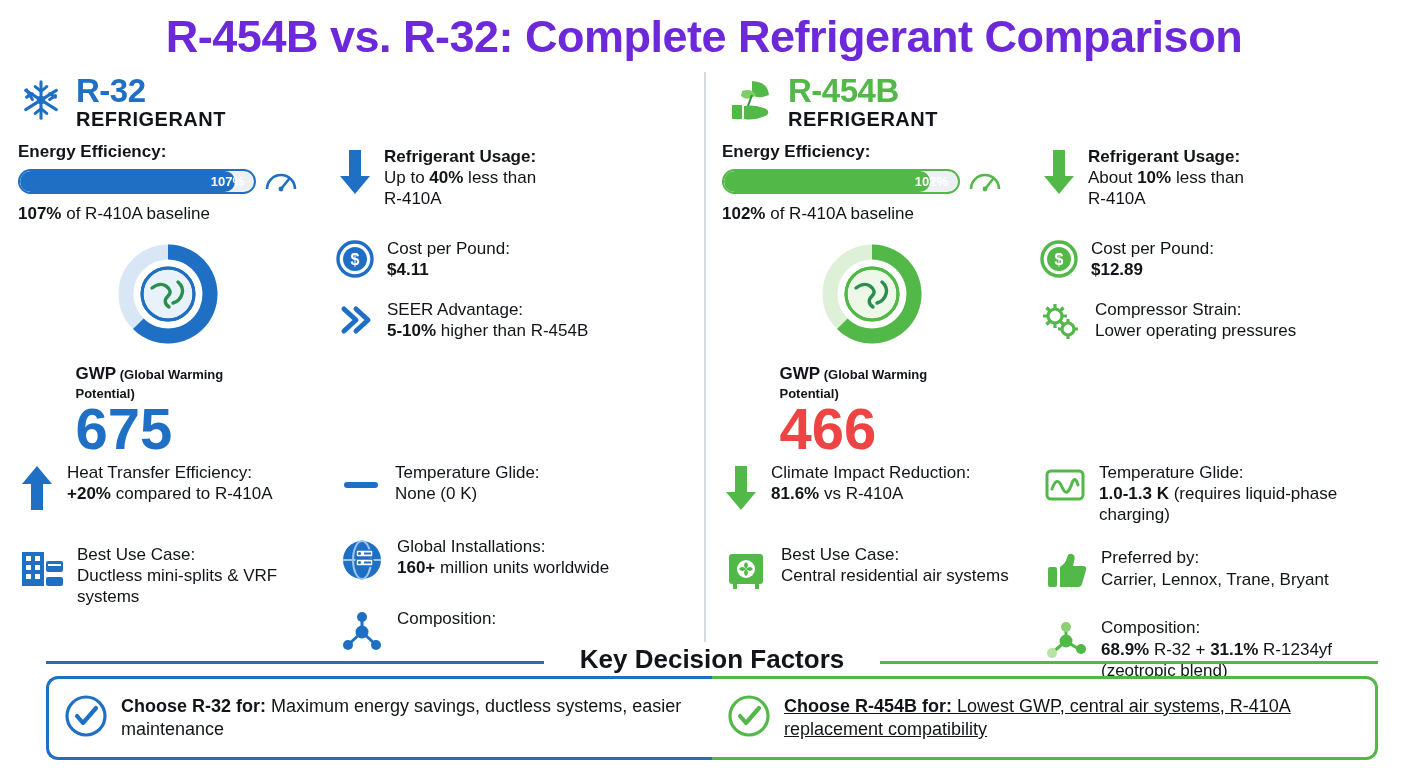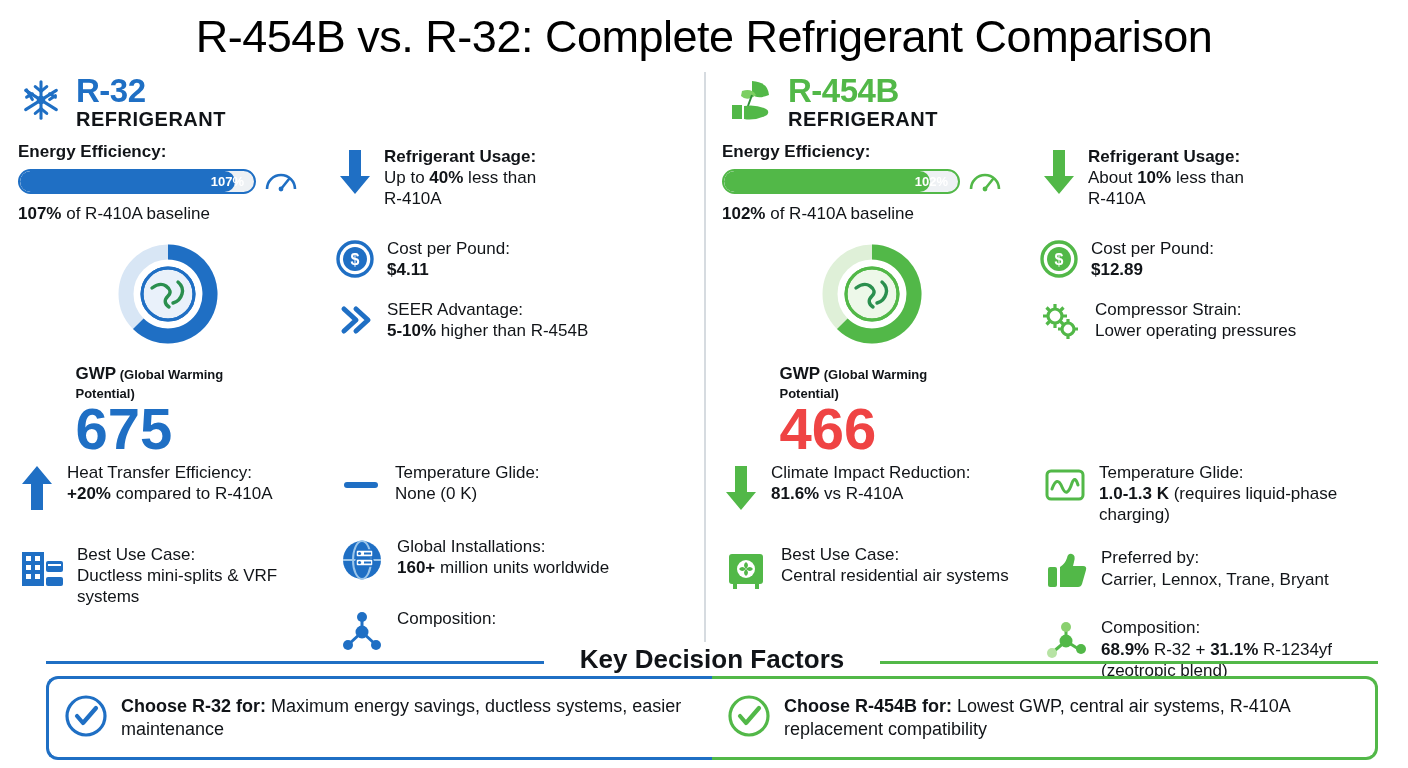--- a/index.html
+++ b/index.html
@@ -16,23 +16,23 @@
     overflow: hidden;
   }
   .page {
     position: relative;
     width: 1408px;
     height: 768px;
   }
   .title {
     text-align: center;
     font-size: 45px;
-    font-weight: normal;
+    font-weight: bold;
     letter-spacing: -0.5px;
-    color: #000000;
+    color: #6d28d9;
     padding-top: 12px;
     line-height: 1.1;
   }
 
   
   .v-divider {
     position: absolute;
     left: 704px;
     top: 72px;
     width: 2px;
@@ -221,20 +221,21 @@
   .kd-box.left {
     left: 38px; width: 666px;
     border-right: none;
     border-radius: 12px 0 0 12px;
   }
   .kd-box.right {
     left: 704px; width: 666px;
     border-color: #52b848;
     border-left: none;
     border-radius: 0 12px 12px 0;
+    text-decoration: underline;
   }
   .kd-text { font-size: 18px; line-height: 1.3; }
   .kd-text .hd { font-weight: bold; }
 </style>
 </head>
 <body>
 
 <div class="page">
 
   <div class="title">R-454B vs. R-32: Complete Refrigerant Comparison</div>

